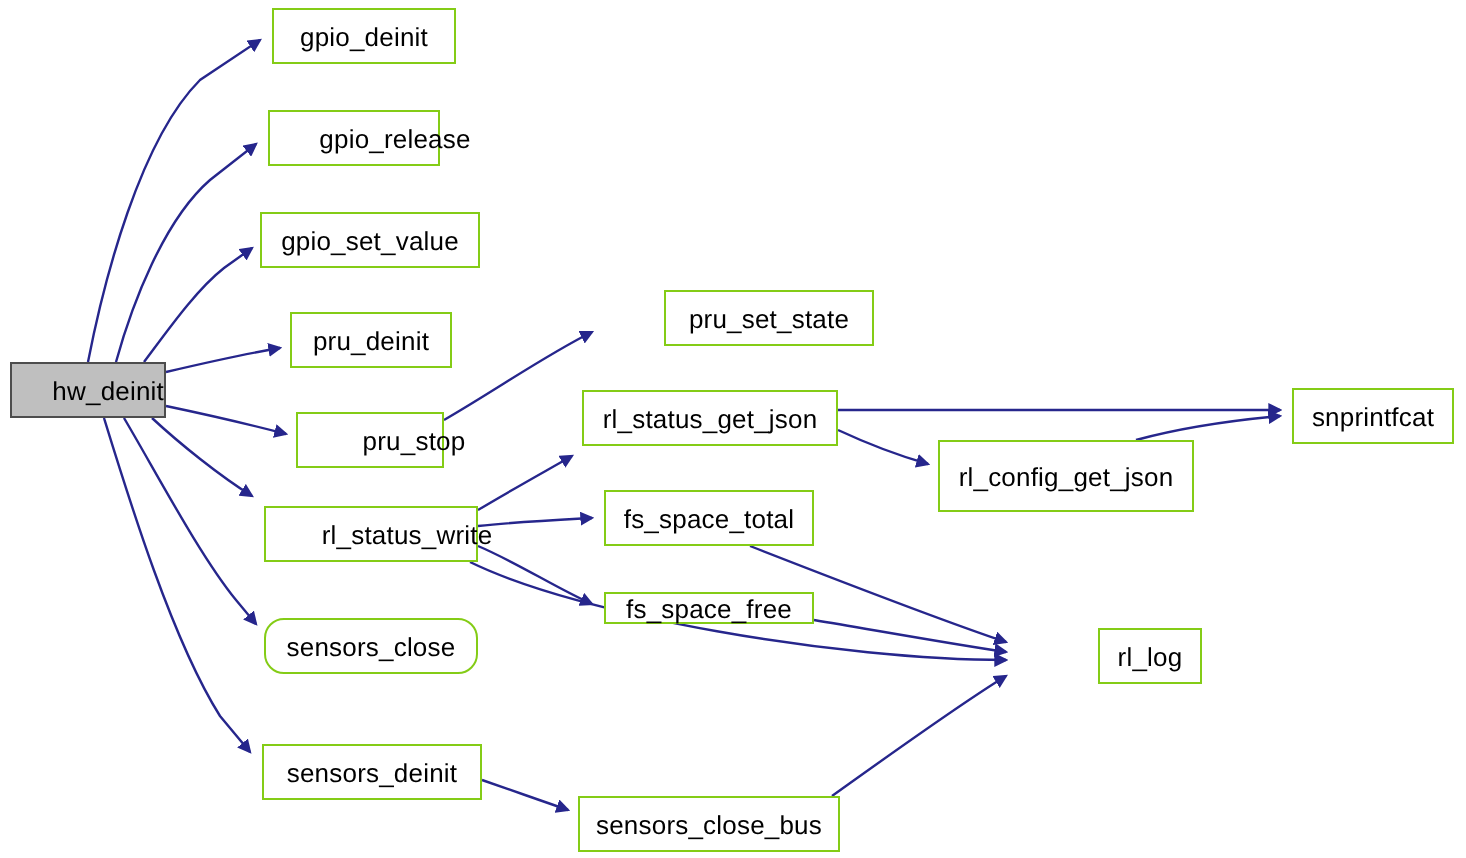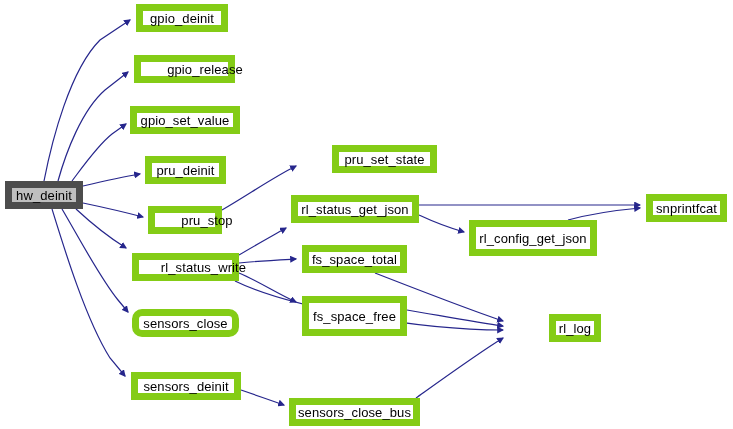--- a/index.html
+++ b/index.html
@@ -18,21 +18,21 @@
   svg#edges {
     position: absolute;
     left: 0;
     top: 0;
     width: 733px;
     height: 429px;
   }
   .node {
     position: absolute;
     box-sizing: border-box;
-    border: 7px solid #84cc16;
+    border: 1px solid #84cc16;
     background: #ffffff;
     color: #000000;
     font-size: 13px;
     line-height: 1;
     display: flex;
     align-items: center;
     justify-content: center;
     white-space: nowrap;
     letter-spacing: 0.1px;
   }
@@ -73,27 +73,27 @@
         <path d="M 419,215 C 434,222 450,228 464,232" marker-end="url(#arrow)" stroke="#26268c"></path>
         <path d="M 568,220 C 590,214 618,210 640,208" marker-end="url(#arrow)" stroke="#26268c"></path>
         <path d="M 375,273 C 416,289 470,310 503,321" marker-end="url(#arrow)" stroke="#26268c"></path>
         <path d="M 407,310 C 437,315 476,322 503,326" marker-end="url(#arrow)" stroke="#26268c"></path>
         <path d="M 241,390 C 255,395 270,400 284,405" marker-end="url(#arrow)" stroke="#26268c"></path>
         <path d="M 416,398 C 444,378 480,352 503,338" marker-end="url(#arrow)" stroke="#26268c"></path>
       </g>
   </svg>
 
   <div id="node-layer">
-      <div class="node root" style="left: 5px; top: 181px; width: 78px; height: 28px;">
+      <div class="node root" style="left: 5px; top: 181px; width: 78px; height: 28px; justify-content: flex-end;">
         <span class="node-label">hw_deinit</span>
       </div>
       <div class="node" style="left: 136px; top: 4px; width: 92px; height: 28px;">
         <span class="node-label">gpio_deinit</span>
       </div>
-      <div class="node" style="left: 134px; top: 55px; width: 101px; height: 28px; padding-left: 41px;">
+      <div class="node" style="left: 134px; top: 55px; width: 86px; height: 28px; padding-left: 41px;">
         <span class="node-label">gpio_release</span>
       </div>
       <div class="node" style="left: 130px; top: 106px; width: 110px; height: 28px;">
         <span class="node-label">gpio_set_value</span>
       </div>
       <div class="node" style="left: 145px; top: 156px; width: 81px; height: 28px;">
         <span class="node-label">pru_deinit</span>
       </div>
       <div class="node" style="left: 148px; top: 206px; width: 74px; height: 28px; padding-left: 44px;">
         <span class="node-label">pru_stop</span>
@@ -109,21 +109,21 @@
       </div>
       <div class="node" style="left: 301px; top: 145px; width: 105px; height: 28px; margin-left: 31px;">
         <span class="node-label">pru_set_state</span>
       </div>
       <div class="node" style="left: 291px; top: 195px; width: 128px; height: 28px;">
         <span class="node-label">rl_status_get_json</span>
       </div>
       <div class="node" style="left: 302px; top: 245px; width: 105px; height: 28px;">
         <span class="node-label">fs_space_total</span>
       </div>
-      <div class="node" style="left: 302px; top: 296px; width: 105px; height: 40px;">
+      <div class="node" style="left: 302px; top: 296px; width: 105px; height: 16px; align-items: flex-end;">
         <span class="node-label">fs_space_free</span>
       </div>
       <div class="node" style="left: 289px; top: 398px; width: 131px; height: 28px;">
         <span class="node-label">sensors_close_bus</span>
       </div>
       <div class="node" style="left: 469px; top: 220px; width: 128px; height: 36px;">
         <span class="node-label">rl_config_get_json</span>
       </div>
       <div class="node" style="left: 509px; top: 314px; width: 52px; height: 28px; margin-left: 40px;">
         <span class="node-label">rl_log</span>

